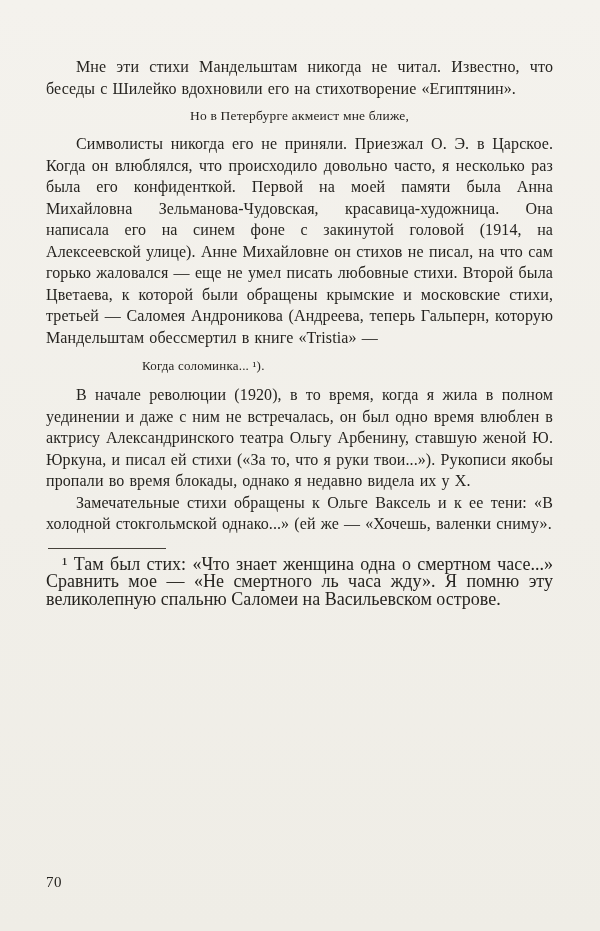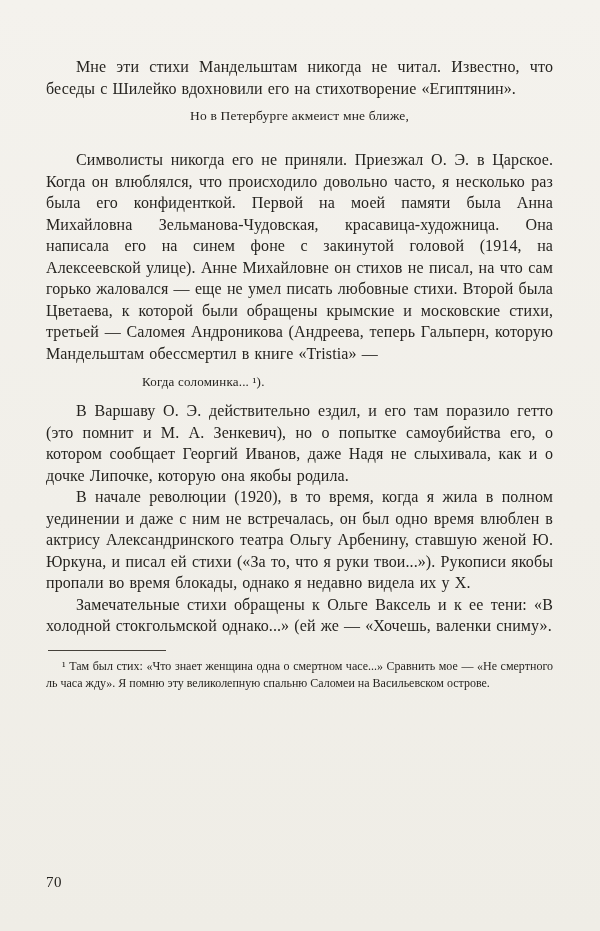--- a/index.html
+++ b/index.html
@@ -28,42 +28,42 @@
     text-indent: 30px;
     font-size: 16px;
     line-height: 21.5px;
     letter-spacing: 0.1px;
     word-spacing: 1px;
   }
   .verse {
     text-align: center;
     font-size: 13.5px;
     line-height: 18px;
-    margin: 8px 0 24px 0;
+    margin: 8px 0 8px 0;
   }
   .verse div {
     letter-spacing: 0.2px;
   }
   .inline-verse {
     font-size: 13px;
     line-height: 18px;
     margin: 9px 0 9px 96px;
     letter-spacing: 0.2px;
   }
   .footnote-sep {
     border: none;
     border-top: 1px solid #45413a;
     width: 118px;
     margin: 13px 0 7px 2px;
   }
   .footnote {
     margin: 0;
     text-align: justify;
     text-indent: 16px;
-    font-size: 12px;
+    font-size: 18px;
     line-height: 17.5px;
   }
   .page-number {
     position: absolute;
     left: 46px;
     bottom: 40px;
     font-size: 15px;
     letter-spacing: 0.5px;
   }
 </style>
@@ -76,21 +76,20 @@
 
 
   <div class="verse">
     <div>Но в Петербурге акмеист мне ближе,</div>
   </div>
 
   <p class="para">Символисты никогда его не приняли. Приезжал О. Э. в Царское. Когда он влюблялся, что происходило довольно часто, я несколько раз была его конфиденткой. Первой на моей памяти была Анна Михайловна Зельманова-Чудовская, красавица-художница. Она написала его на синем фоне с закинутой головой (1914, на Алексеевской улице). Анне Михайловне он стихов не писал, на что сам горько жаловался — еще не умел писать любовные стихи. Второй была Цветаева, к которой были обращены крымские и московские стихи, третьей — Саломея Андроникова (Андреева, теперь Гальперн, которую Мандельштам обессмертил в книге «Tristia» —</p>
 
   <div class="inline-verse">Когда соломинка... ¹).</div>
 
-  <p class="para">В Варшаву О. Э. действительно ездил, и его там поразило гетто (это помнит и М. А. Зенкевич), но о попытке самоубийства его, о котором сообщает Георгий Иванов, даже Надя не слыхивала, как и о дочке Липочке, которую она якобы родила.</p>
 
   <p class="para">В начале революции (1920), в то время, когда я жила в полном уединении и даже с ним не встречалась, он был одно время влюблен в актрису Александринского театра Ольгу Арбенину, ставшую женой Ю. Юркуна, и писал ей стихи («За то, что я руки твои...»). Рукописи якобы пропали во время блокады, однако я недавно видела их у Х.</p>
 
   <p class="para">Замечательные стихи обращены к Ольге Ваксель и к ее тени: «В холодной стокгольмской однако...» (ей же — «Хочешь, валенки сниму».</p>
 
   <hr class="footnote-sep">
 
   <p class="footnote">¹ Там был стих: «Что знает женщина одна о смертном часе...» Сравнить мое — «Не смертного ль часа жду». Я помню эту великолепную спальню Саломеи на Васильевском острове.</p>
 
   <div class="page-number">70</div>

